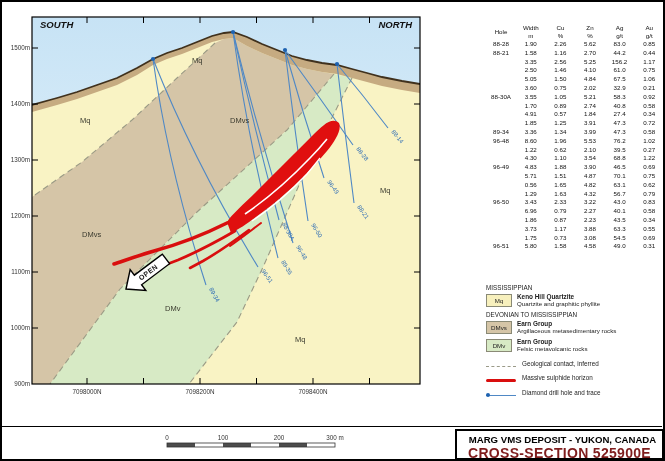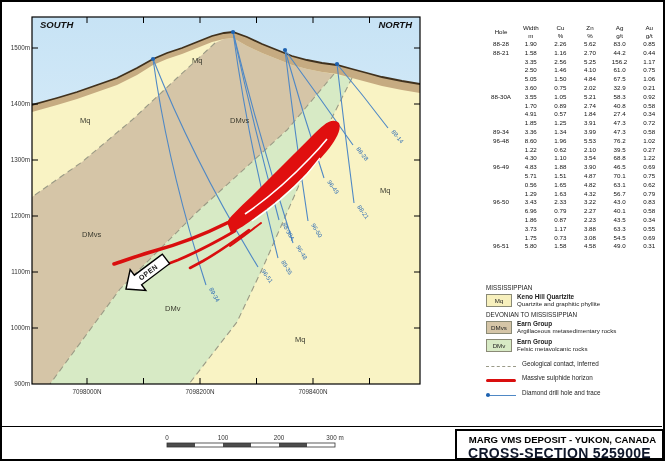--- a/index.html
+++ b/index.html
@@ -33,21 +33,21 @@
   .sym{width:30px;flex:0 0 30px;position:relative;height:8px;}
   .sym-contact{border-top:1.4px dashed #9a9a88;margin-top:7px;height:0;}
   .sym-red{border-top:3px solid #d90e0e;margin-top:6px;height:0;border-radius:2px;}
   .sym-drill{border-top:1.2px solid #4f88c5;margin-top:7px;height:0;}
   .sym-drill::before{content:"";position:absolute;left:0;top:-3px;width:4px;height:4px;border-radius:50%;background:#1e62b0;}
   .leg-sym .leg-desc{font-size:6.3px;}
 
   
   .titleblock{position:absolute;left:453px;top:427px;width:209px;height:31px;box-sizing:border-box;border:2px solid #000;background:#fff;z-index:3;text-align:center;}
   .tb1{font-size:9.6px;font-weight:bold;margin-top:3px;color:#000;padding-left:6px;}
-  .tb2{font-size:14px;font-weight:bold;letter-spacing:.3px;color:#0f172a;margin-top:0px;}
+  .tb2{font-size:14px;font-weight:bold;letter-spacing:.3px;color:#7f1d1d;margin-top:0px;}
 </style>
 </head>
 <body>
 
 <div class="page">
 
 <svg width="660" height="456" viewBox="0 0 660 456">
   <defs>
     <linearGradient id="skyGrad" x1="0" y1="0" x2="0" y2="1">
       <stop offset="0" stop-color="#c7e3f5"></stop>

